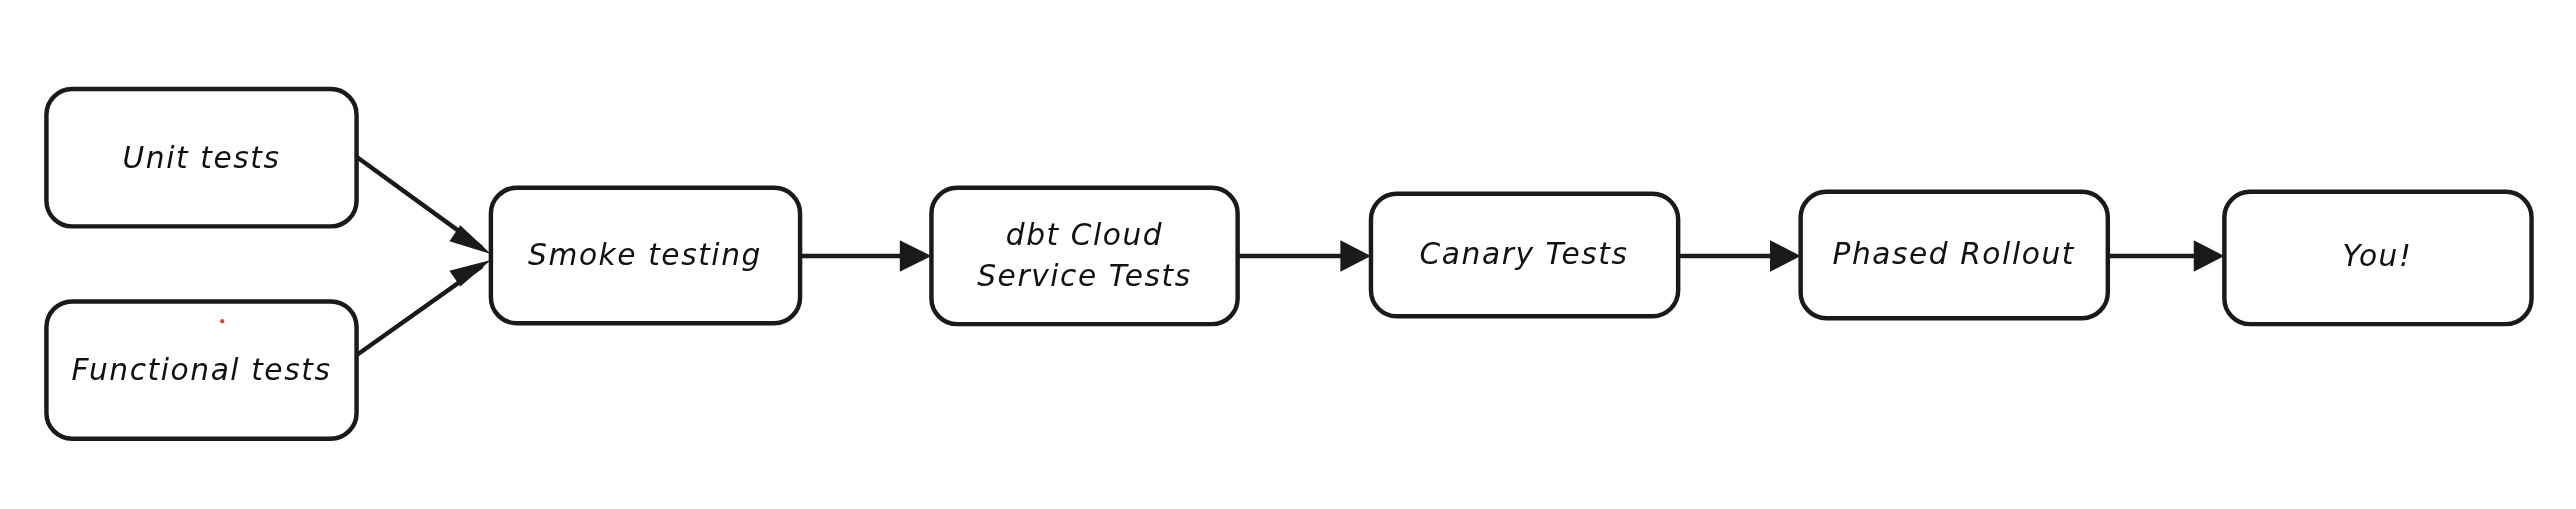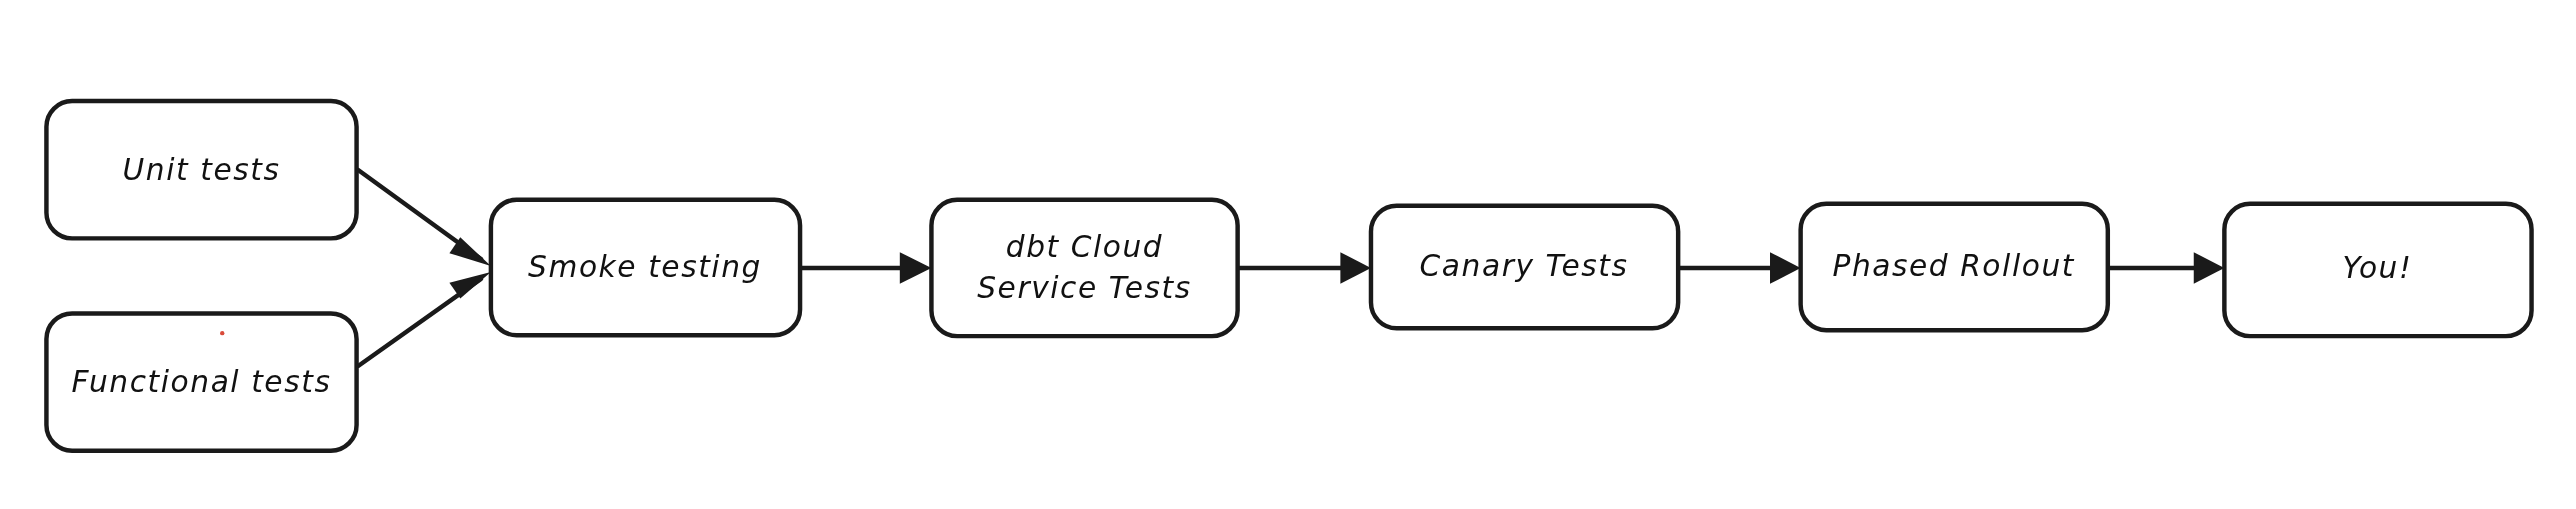--- a/index.html
+++ b/index.html
@@ -12,21 +12,20 @@
     width: 2576px;
     height: 510px;
     overflow: hidden;
     font-family: "DejaVu Sans", sans-serif;
   }
   #diagram-root {
     position: relative;
     width: 2576px;
     height: 494px;
     background: #ffffff;
-    margin-top: 12px;
   }
   svg#flowchart {
     display: block;
     width: 2576px;
     height: 510px;
   }
   .node-shape {
     fill: #ffffff;
     stroke: #1a1a1a;
     stroke-width: 4.5;

